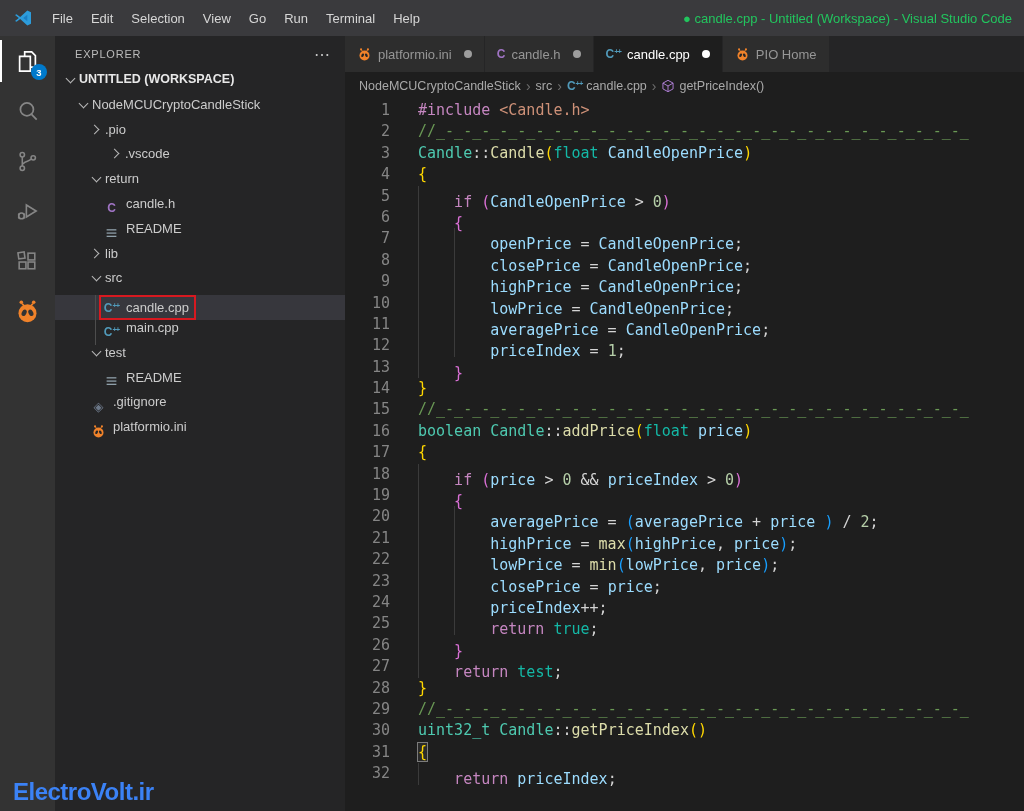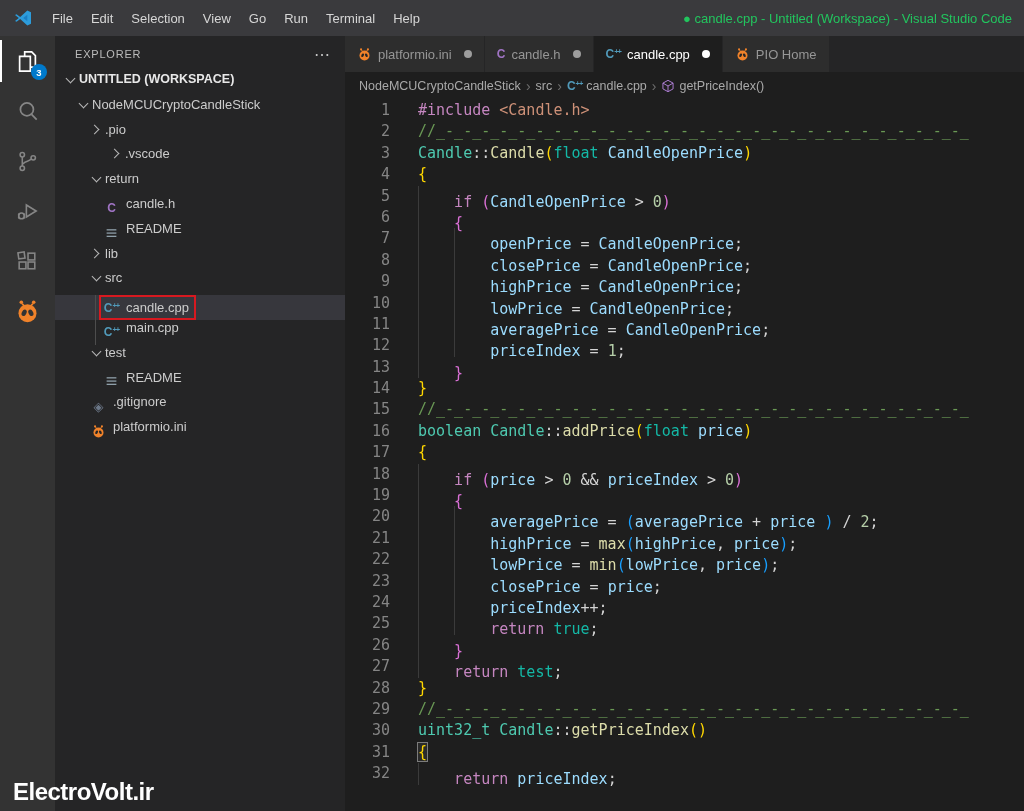--- a/index.html
+++ b/index.html
@@ -95,21 +95,21 @@
   .ind { display: inline-block; width: 4ch; box-shadow: inset 1px 0 0 #3b3b3b; height: 100%; }
   .tok-kw { color: #c586c0; } .tok-ty { color: #14b8a6; } .tok-cl { color: #4ec9b0; }
   .tok-fn { color: #dcdcaa; } .tok-v { color: #9cdcfe; }  .tok-n { color: #b5cea8; }
   .tok-o { color: #d4d4d4; }  .tok-s { color: #ce9178; }  .tok-cm { color: #6a9955; }
   .tok-b1 { color: #ffd700; } .tok-b2 { color: #da70d6; } .tok-b3 { color: #179fff; }
   .tok-bm { color: #ffd700; box-shadow: 0 0 0 1px #7c7c7c; background: rgba(120,120,120,0.13); }
   .cursor { display: inline-block; width: 2px; height: 18px; background: #d0d0d0;
     vertical-align: text-bottom; margin-left: 1px; }
 
   .watermark { position: absolute; left: 13px; bottom: 5px; font-size: 24px; font-weight: 700;
-    color: #ffffff; letter-spacing: -0.5px; z-index: 50; }
+    color: #3b82f6; letter-spacing: -0.5px; z-index: 50; }
 </style>
 </head>
 <body>
 
 <div class="titlebar">
   <div class="vscode-logo">
     <svg width="20" height="20" viewBox="0 0 24 24">
       <path fill="#2d9cdb" d="M17.2 2.9L8.6 10.8 4.3 7.4 2.4 8.4l4.6 3.6-4.6 3.6 1.9 1 4.3-3.4 8.6 7.9 4.4-2.1V5z"></path>
       <path fill="#1b7fc4" d="M17.2 8.1L12.3 12l4.9 3.9z"></path>
     </svg>

